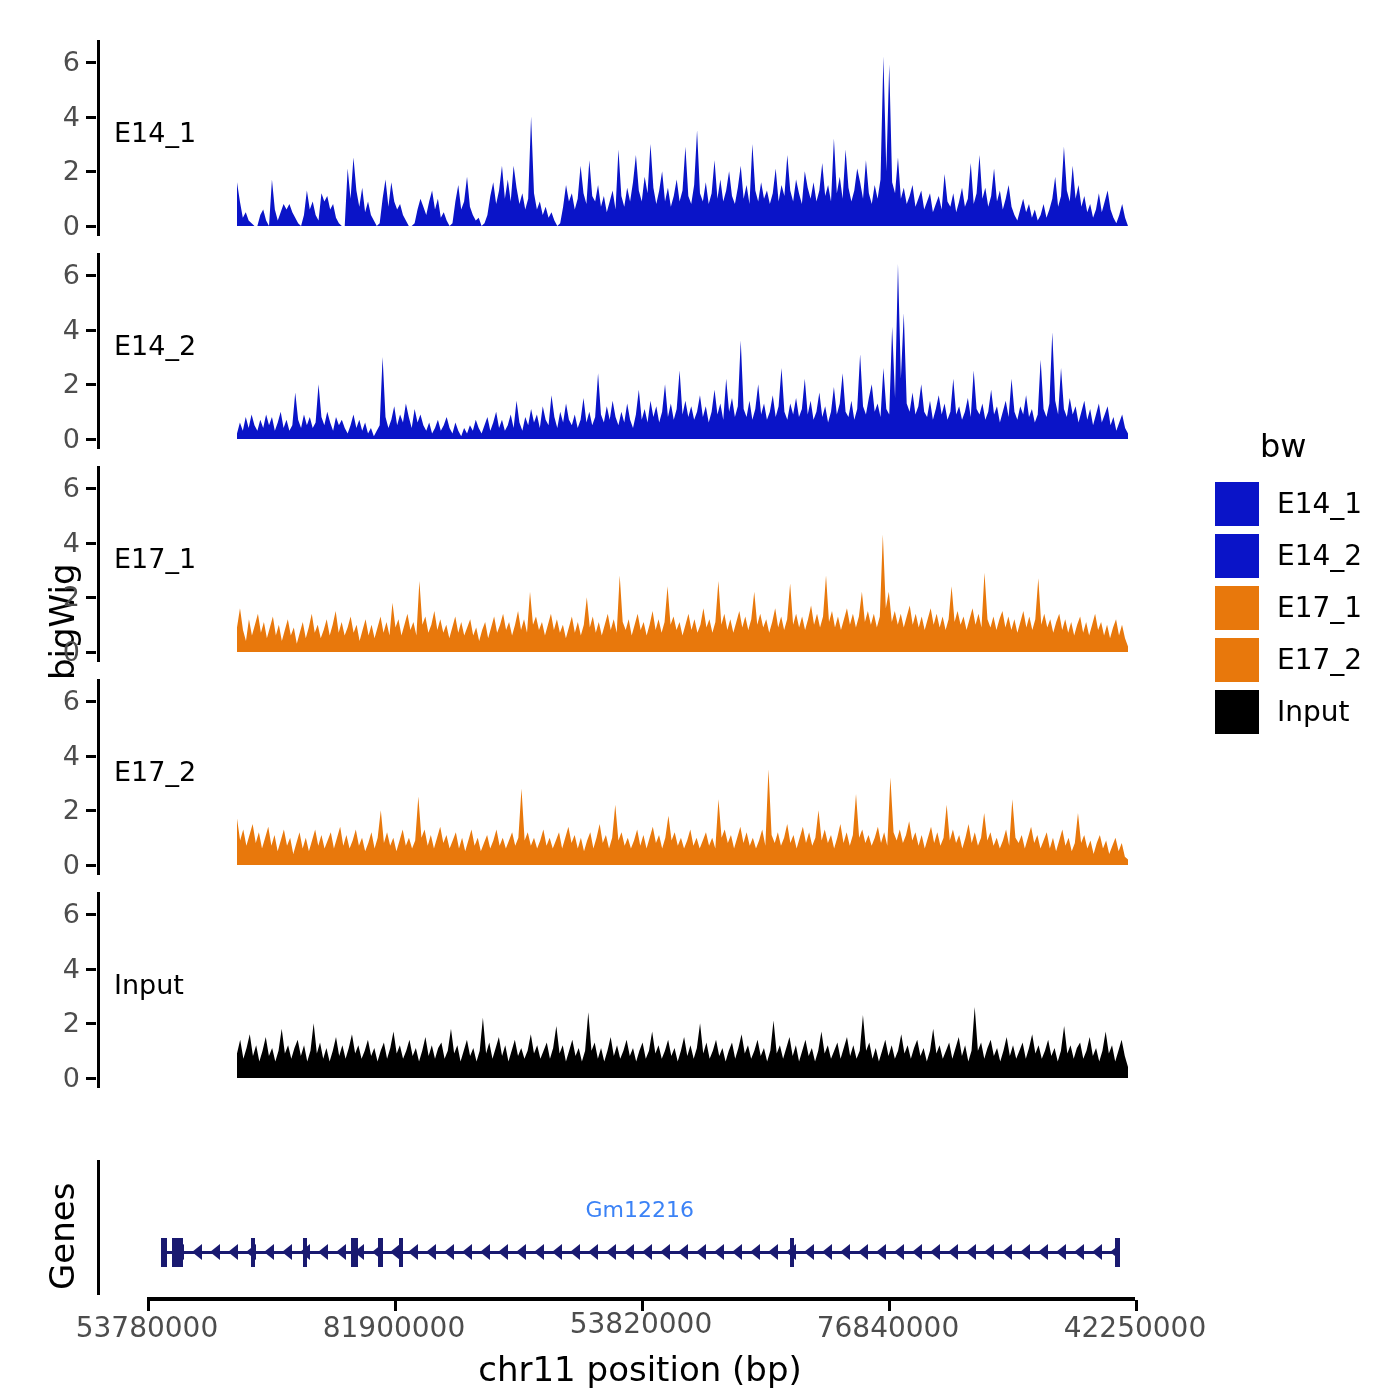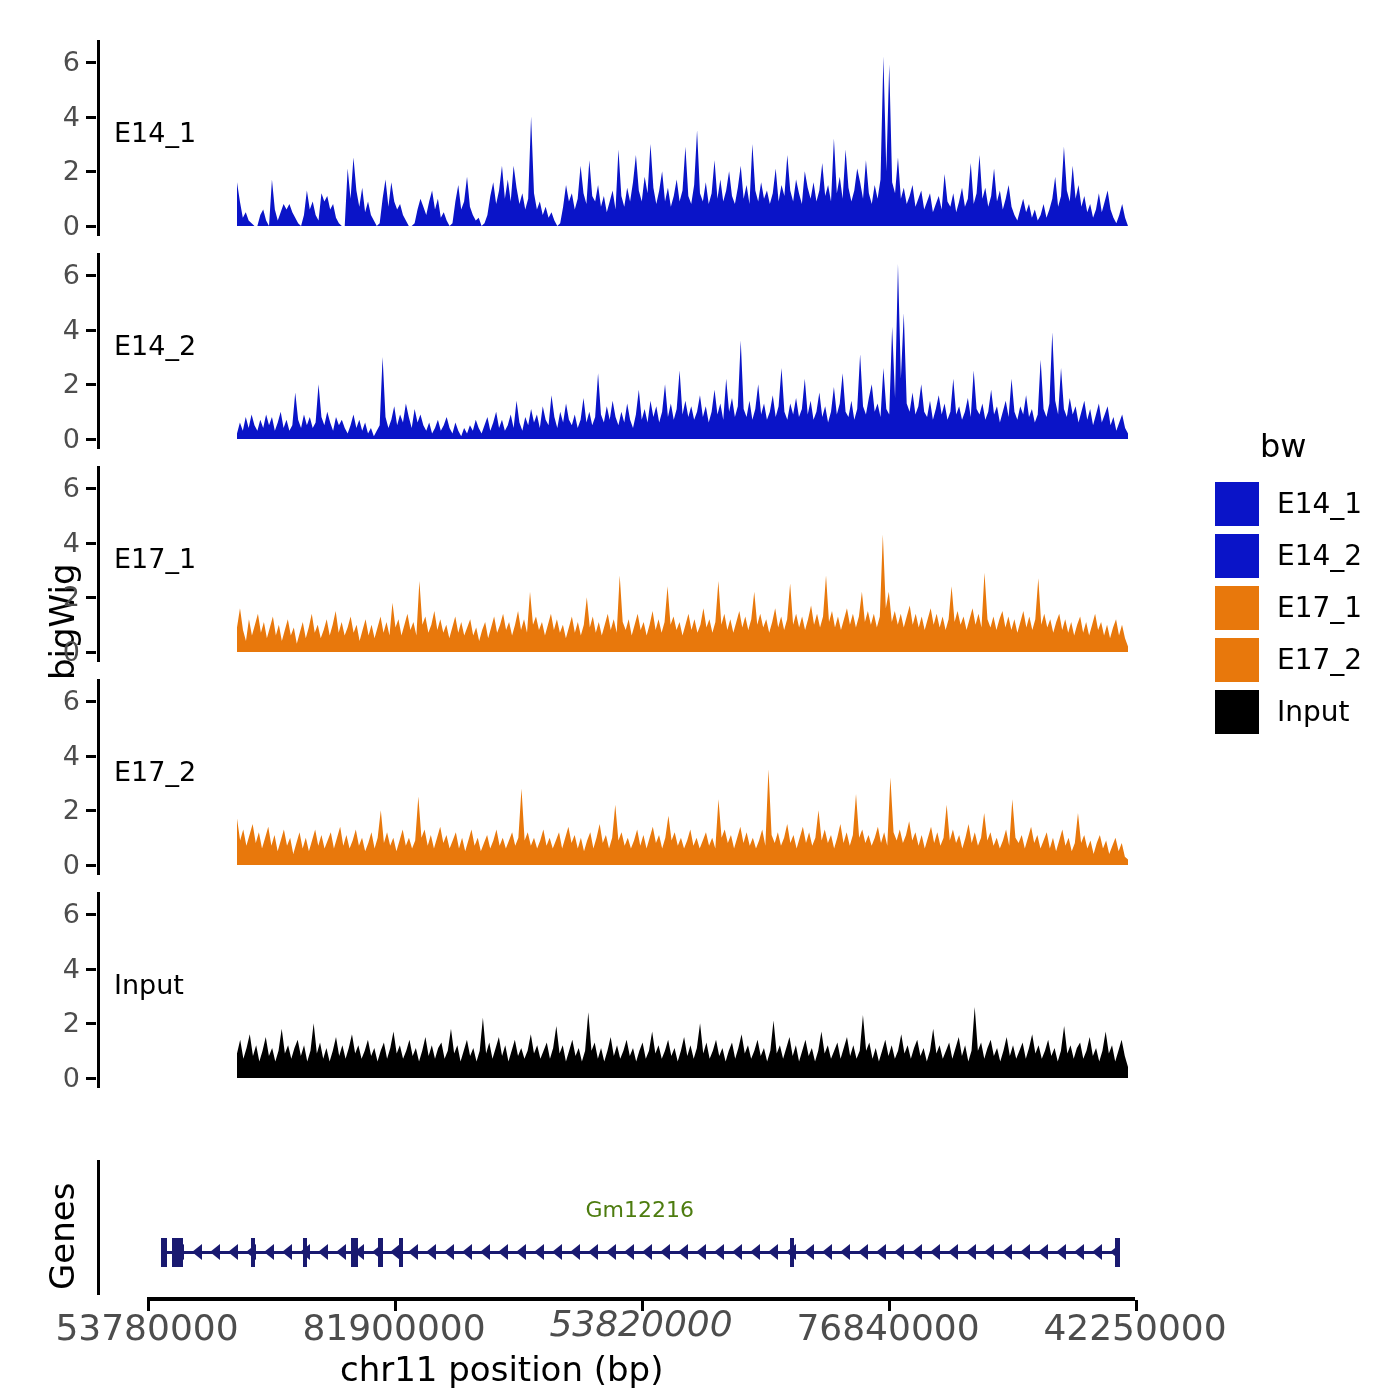--- a/index.html
+++ b/index.html
@@ -12,33 +12,33 @@
   .tick{position:absolute;background:#000;height:3px;width:10px;}
   .ticklbl{position:absolute;color:#4d4d4d;font-size:27px;line-height:27px;
            text-align:right;white-space:nowrap;}
   .trackname{position:absolute;color:#000;font-size:27px;line-height:27px;white-space:nowrap;}
 
   .ylabel{position:absolute;color:#000;font-size:34px;
           transform-origin:0 0;transform:rotate(-90deg);white-space:nowrap;}
 
   .xaxis{position:absolute;background:#000;height:4px;}
   .xtick{position:absolute;background:#000;width:3px;height:11px;}
-  .xticklbl{position:absolute;color:#4d4d4d;font-size:36px;line-height:28px;
+  .xticklbl{position:absolute;color:#4d4d4d;font-size:28px;line-height:28px;
             white-space:nowrap;text-align:center;}
   .xtitle{position:absolute;color:#000;font-size:34px;line-height:34px;
-          white-space:nowrap;text-align:left;}
+          white-space:nowrap;text-align:center;}
 
   .legend{position:absolute;}
   .legend-title{position:absolute;color:#000;font-size:32px;line-height:32px;}
   .legend-row{position:absolute;height:44px;}
   .legend-key{position:absolute;left:0;top:0;width:44px;height:44px;}
   .legend-lbl{position:absolute;left:62px;top:7px;color:#000;font-size:28px;
               line-height:30px;white-space:nowrap;}
 
-  .gene-label{position:absolute;color:#4d7c0f;font-size:22px;line-height:22px;
+  .gene-label{position:absolute;color:#3b82f6;font-size:22px;line-height:22px;
               white-space:nowrap;text-align:center;}
   .gene-line{position:absolute;height:3px;}
   .gene-exon{position:absolute;}
   .gene-arrow{position:absolute;width:0;height:0;}
 
   svg{display:block;}
 </style>
 </head>
 <body>
 
@@ -198,21 +198,21 @@
       </div>
   </div>
 
   <div class="xaxis" style="left:147px;top:1297px;width:988px;"></div>
   <div id="xticks">
       <div class="xtick" style="left: 147px; top: 1300px;"></div>
       <div class="xticklbl" style="left: 37px; top: 1314px; width: 220px;">53780000</div>
       <div class="xtick" style="left: 394px; top: 1300px;"></div>
       <div class="xticklbl" style="left: 284px; top: 1314px; width: 220px;">81900000</div>
       <div class="xtick" style="left: 641px; top: 1300px;"></div>
-      <div class="xticklbl" style="left: 531px; top: 1310px; width: 220px; font-style: italic;">53820000</div>
+      <div class="xticklbl" style="left: 531px; top: 1310px; width: 220px;">53820000</div>
       <div class="xtick" style="left: 888px; top: 1300px;"></div>
       <div class="xticklbl" style="left: 778px; top: 1314px; width: 220px;">76840000</div>
       <div class="xtick" style="left: 1135px; top: 1300px;"></div>
       <div class="xticklbl" style="left: 1025px; top: 1314px; width: 220px;">42250000</div>
     </div>
   <div class="xtitle" style="left:340px;top:1352px;width:600px;">chr11 position (bp)</div>
 
   <div class="legend" style="left:1215px;top:430px;width:185px;height:300px;">
     <div class="legend-title" style="left:0;top:0;margin-left:45px;">bw</div>
     <div id="legend-rows">

